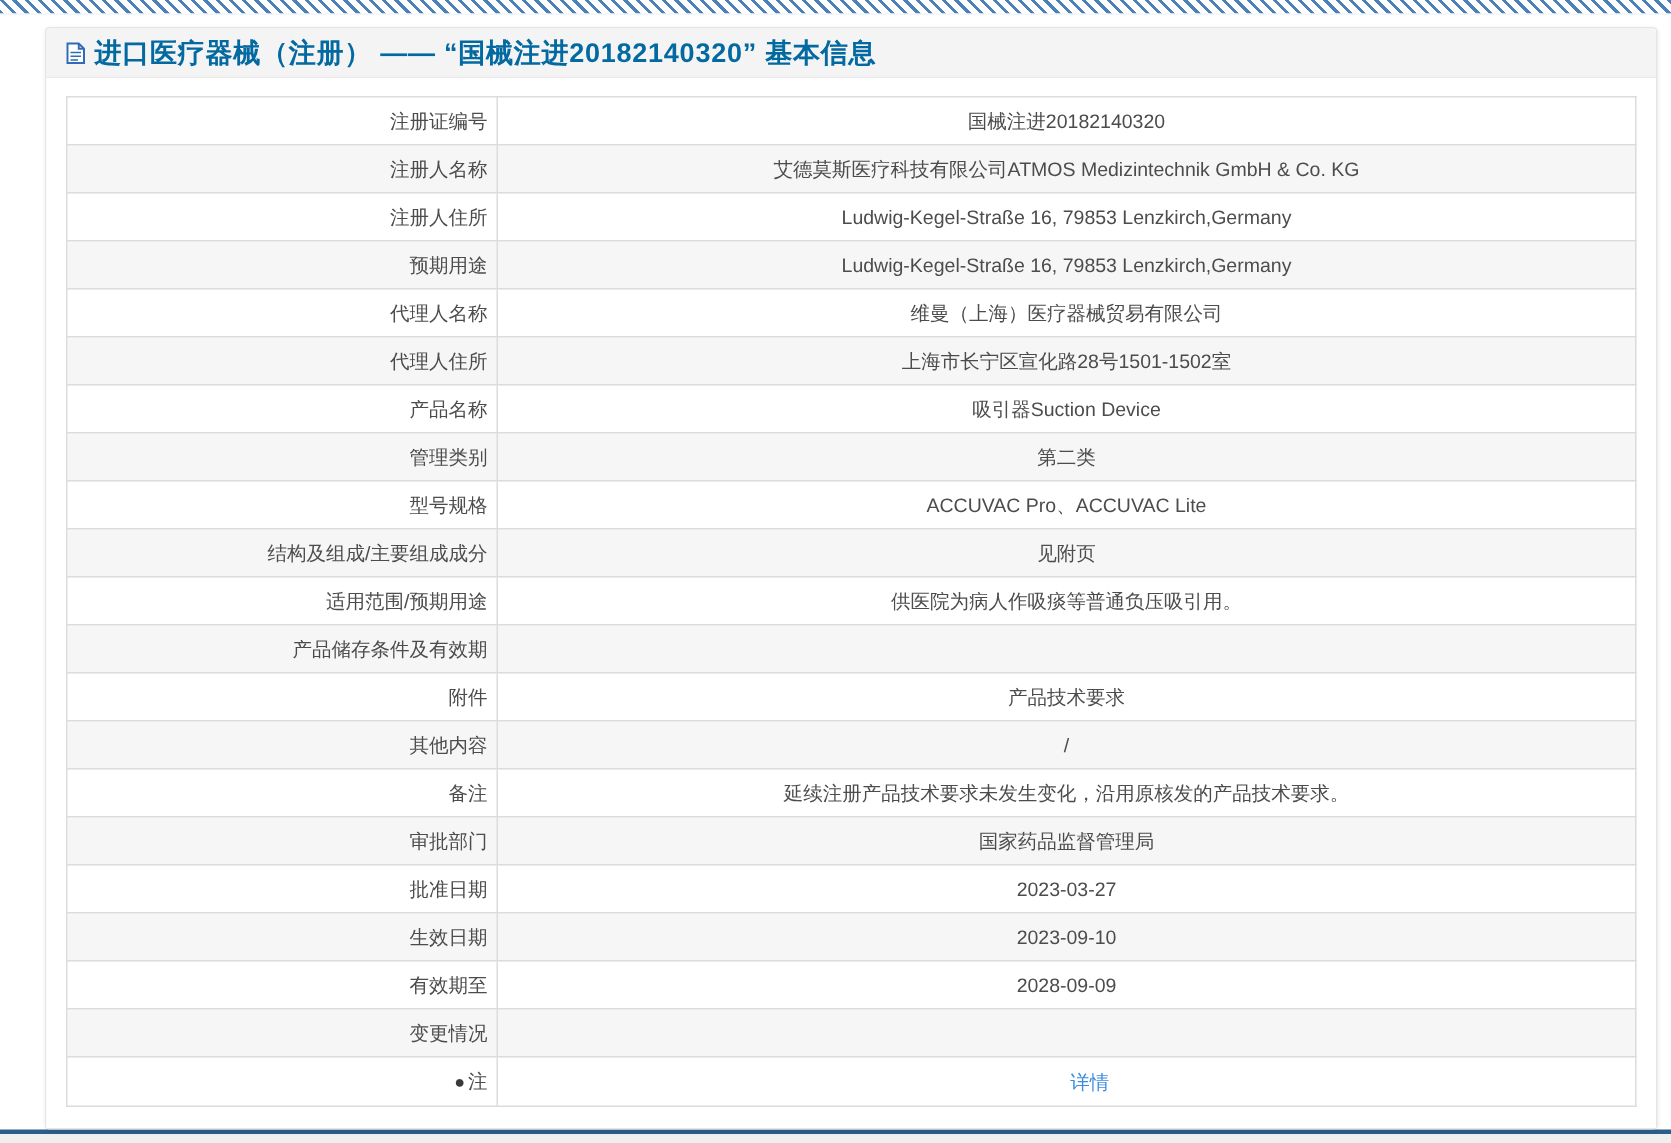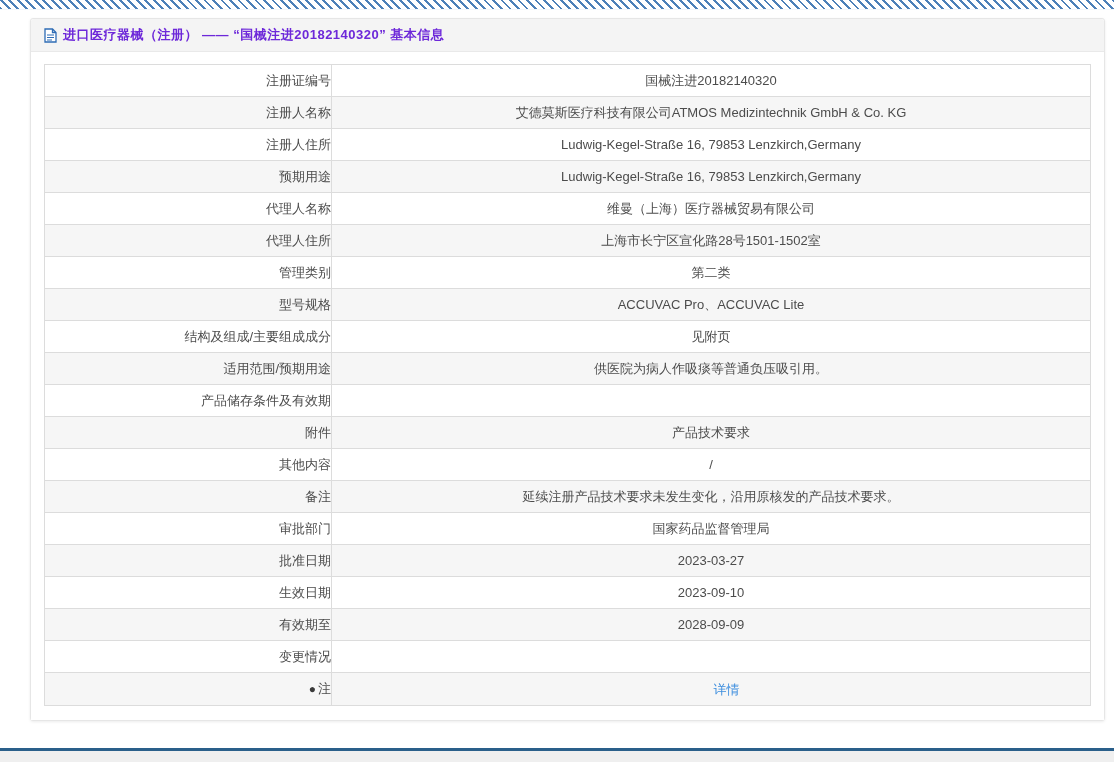--- a/index.html
+++ b/index.html
@@ -29,39 +29,39 @@
     background: #f4f4f4;
     border-bottom: 1px solid #e9e9e9;
     border-radius: 3px 3px 0 0;
     height: 33px;
     display: flex;
     align-items: center;
     padding: 0 13px;
     gap: 6px;
   }
   .panel-title {
-    color: #6d28d9;
-    font-size: 13px;
+    color: #0369a1;
+    font-size: 18px;
     font-weight: bold;
     letter-spacing: 0.5px;
   }
   .doc-icon { display: inline-flex; align-items: center; }
   .panel-body { padding: 12px 13px 14px 13px; background: #ffffff; }
   table.info-table {
     width: 100%;
     border-collapse: collapse;
     font-size: 13px;
     color: #4c4c4c;
     table-layout: fixed;
   }
   .info-table tr:nth-child(even) { background: #f6f6f6; }
   .info-table tr:nth-child(odd)  { background: #ffffff; }
   .info-table th, .info-table td {
     border: 1px solid #dcdcdc;
-    padding: 7px 0;
+    padding: 7px 6px;
     height: 31px;
     font-weight: normal;
     vertical-align: middle;
     line-height: 17px;
   }
   .info-table th {
     width: 287px;
     text-align: right;
     color: #4c4c4c;
   }
@@ -109,20 +109,24 @@
     <th><span>预期用途</span></th>
     <td><span>Ludwig-Kegel-Straße 16, 79853 Lenzkirch,Germany</span></td>
   </tr>
             <tr>
     <th><span>代理人名称</span></th>
     <td><span>维曼（上海）医疗器械贸易有限公司</span></td>
   </tr>
             <tr>
     <th><span>代理人住所</span></th>
     <td><span>上海市长宁区宣化路28号1501-1502室</span></td>
+  </tr>
+            <tr>
+    <th><span>产品名称</span></th>
+    <td><span>吸引器Suction Device</span></td>
   </tr>
             <tr>
     <th><span>管理类别</span></th>
     <td><span>第二类</span></td>
   </tr>
             <tr>
     <th><span>型号规格</span></th>
     <td><span>ACCUVAC Pro、ACCUVAC Lite</span></td>
   </tr>
             <tr>

